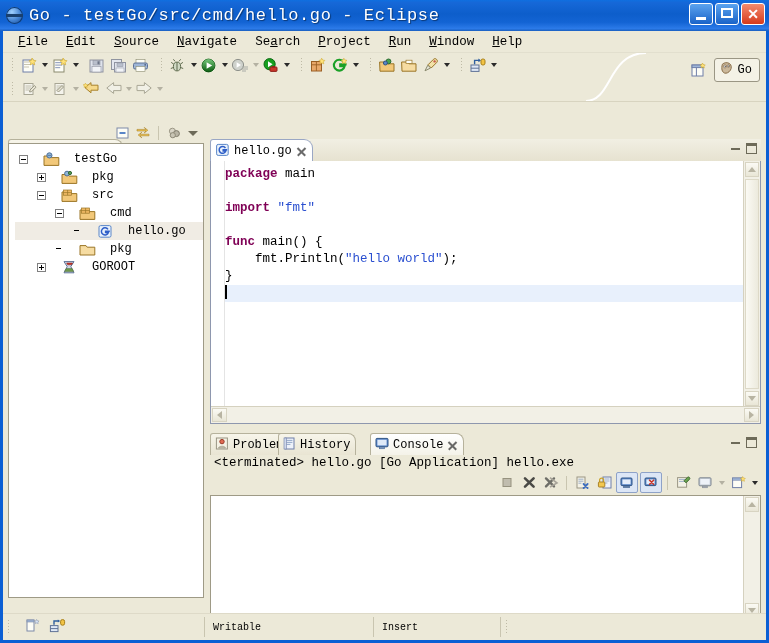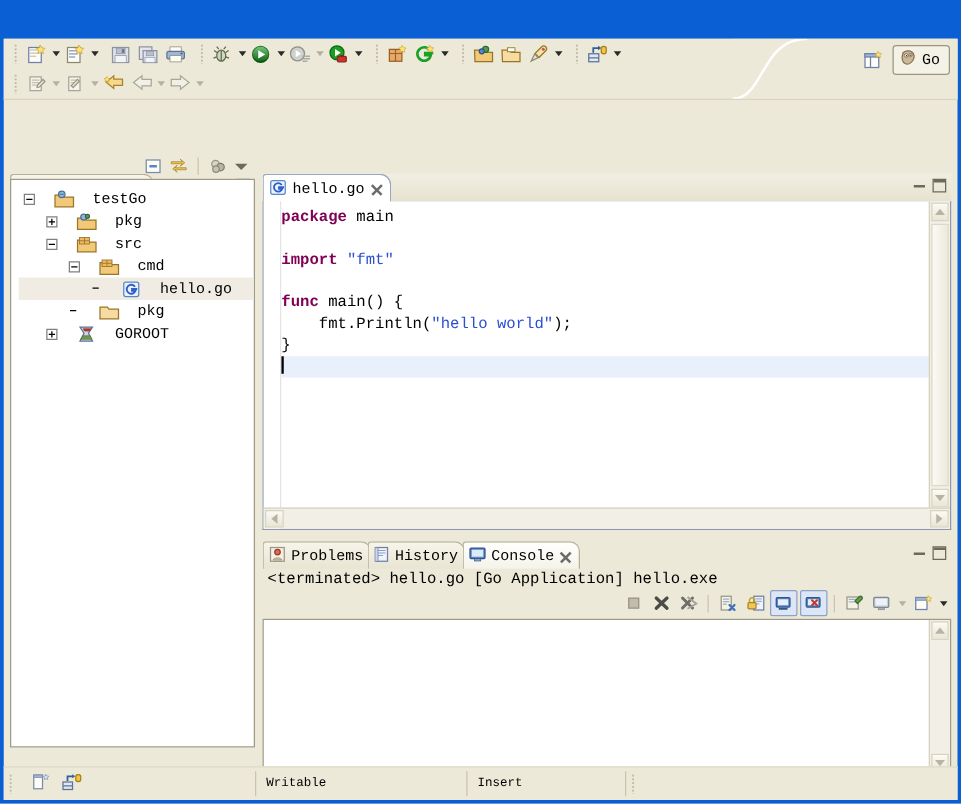--- a/index.html
+++ b/index.html
@@ -290,23 +290,43 @@
     height:20px;display:flex;align-items:center;padding:0 8px;
     font-family:"Liberation Mono", monospace;font-size:10px;color:#000;
   }
   .sb-icons{display:flex;align-items:center;gap:8px;padding-left:10px;width:190px;box-sizing:border-box;}
 </style>
 </head>
 <body>
 
 <div id="app">
 
+  <div class="titlebar">
+    <div class="title-ico"></div>
+    <div class="title-text">Go - testGo/src/cmd/hello.go - Eclipse</div>
+    <div class="win-btns">
+      <div class="wb min"></div>
+      <div class="wb max"></div>
+      <div class="wb close"></div>
+    </div>
+  </div>
 
   <div class="client">
 
+    <div class="menubar">
+      <div class="menu-item"><u>F</u>ile</div>
+      <div class="menu-item"><u>E</u>dit</div>
+      <div class="menu-item"><u>S</u>ource</div>
+      <div class="menu-item"><u>N</u>avigate</div>
+      <div class="menu-item">Se<u>a</u>rch</div>
+      <div class="menu-item"><u>P</u>roject</div>
+      <div class="menu-item"><u>R</u>un</div>
+      <div class="menu-item"><u>W</u>indow</div>
+      <div class="menu-item"><u>H</u>elp</div>
+    </div>
 
     <div class="toolbar">
 
       <div class="tb-row">
         <div class="grip"></div>
 
         <div class="tbi">
           <svg width="17" height="17" viewBox="0 0 17 17">
             <rect x="2" y="3" width="10" height="12" fill="#fdfdf6" stroke="#6f7fa8"></rect>
             <rect x="3" y="4.5" width="7" height="1" fill="#c8c4b0"></rect>
@@ -719,21 +739,21 @@
             <span>
               <svg width="14" height="13" viewBox="0 0 14 13">
                 <rect x="1.4" y="1" width="11" height="11" fill="#f4f1e4" stroke="#9a9684"></rect>
                 <circle cx="7" cy="4.6" r="2.2" fill="#e06a52" stroke="#9a3b28"></circle>
                 <path d="M3.4 11c.8-2.4 6.4-2.4 7.2 0z" fill="#c8c4b0" stroke="#8a8674" stroke-width=".5"></path>
               </svg>
             </span>
             <span>Problems</span>
           </div>
 
-          <div class="ctab" style="left:84px">
+          <div class="ctab" style="left:68px">
             <span>
               <svg width="13" height="13" viewBox="0 0 13 13">
                 <rect x="2" y="1" width="9" height="11" fill="#eef2fa" stroke="#6f7fa8"></rect>
                 <path d="M3.4 3.4h6M3.4 5.4h6M3.4 7.4h4" stroke="#8aa0c4" stroke-width=".9"></path>
                 <rect x="1" y="1" width="2.4" height="11" fill="#cfd8ea" stroke="#6f7fa8" stroke-width=".6"></rect>
               </svg>
             </span>
             <span>History</span>
           </div>
 

